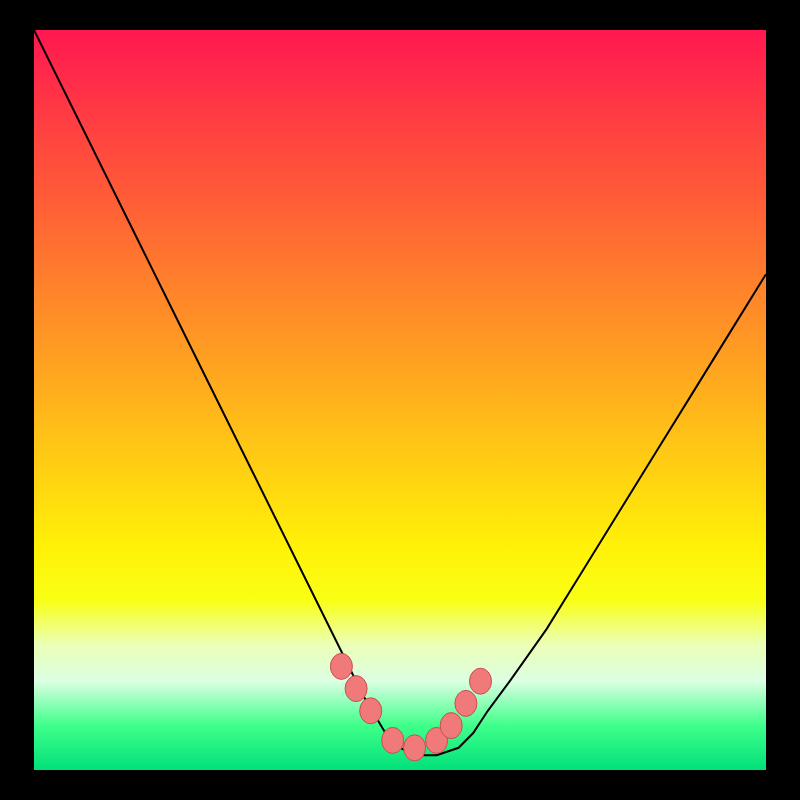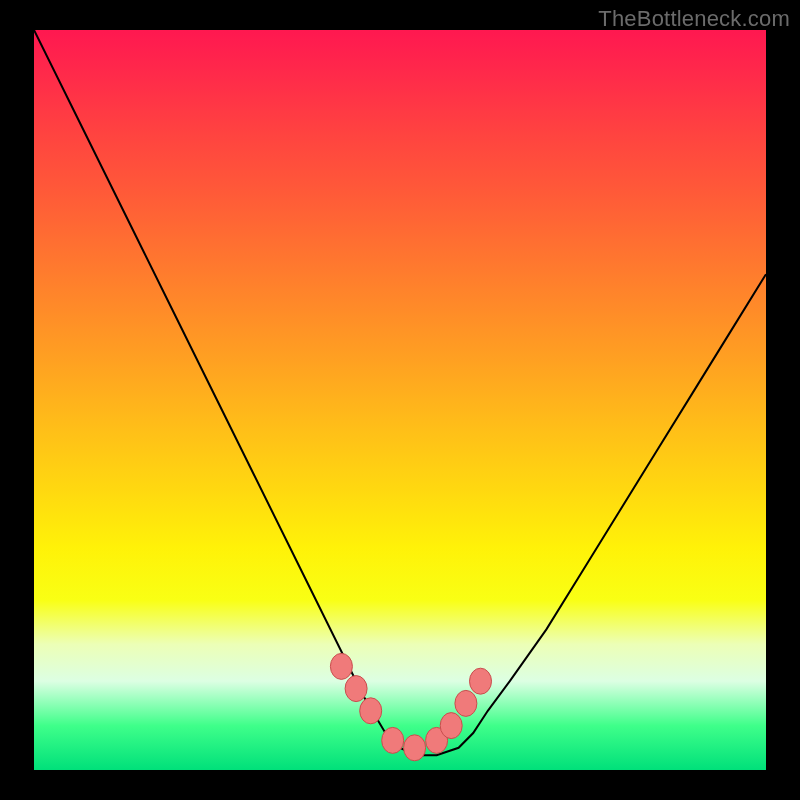--- a/index.html
+++ b/index.html
@@ -66,21 +66,20 @@
     font-weight: 500;
     color: #6b6b6b;
     letter-spacing: 0.2px;
     user-select: none;
   }
 </style>
 </head>
 <body>
 
 <div class="frame">
-  <div class="watermark">TheBottleneck.com</div>
 
   <div class="plot-area">
     <svg class="curve" viewBox="0 0 732 740" preserveAspectRatio="none">
       <path id="curve-path" d="M0.0 0.0 L36.6 74.0 L73.2 148.0 L109.8 222.0 L146.4 296.0 L183.0 370.0 L219.6 444.0 L256.2 518.0 L292.8 592.0 L329.4 666.0 L351.4 703.0 L366.0 717.8 L380.6 725.2 L402.6 725.2 L424.6 717.8 L439.2 703.0 L453.8 680.8 L475.8 651.2 L512.4 599.4 L549.0 540.2 L585.6 481.0 L622.2 421.8 L658.8 362.6 L695.4 303.4 L732.0 244.2" fill="none" stroke-width="2" stroke="#000000"></path>
     </svg>
     <svg class="beads" viewBox="0 0 732 740" preserveAspectRatio="none">
       <g id="beads-group">
           <ellipse cx="307.4" cy="636.4" rx="11" ry="13" fill="#f07a7a" stroke="#c94d4d" stroke-width="1"></ellipse>
           <ellipse cx="322.1" cy="658.6" rx="11" ry="13" fill="#f07a7a" stroke="#c94d4d" stroke-width="1"></ellipse>
           <ellipse cx="336.7" cy="680.8" rx="11" ry="13" fill="#f07a7a" stroke="#c94d4d" stroke-width="1"></ellipse>

